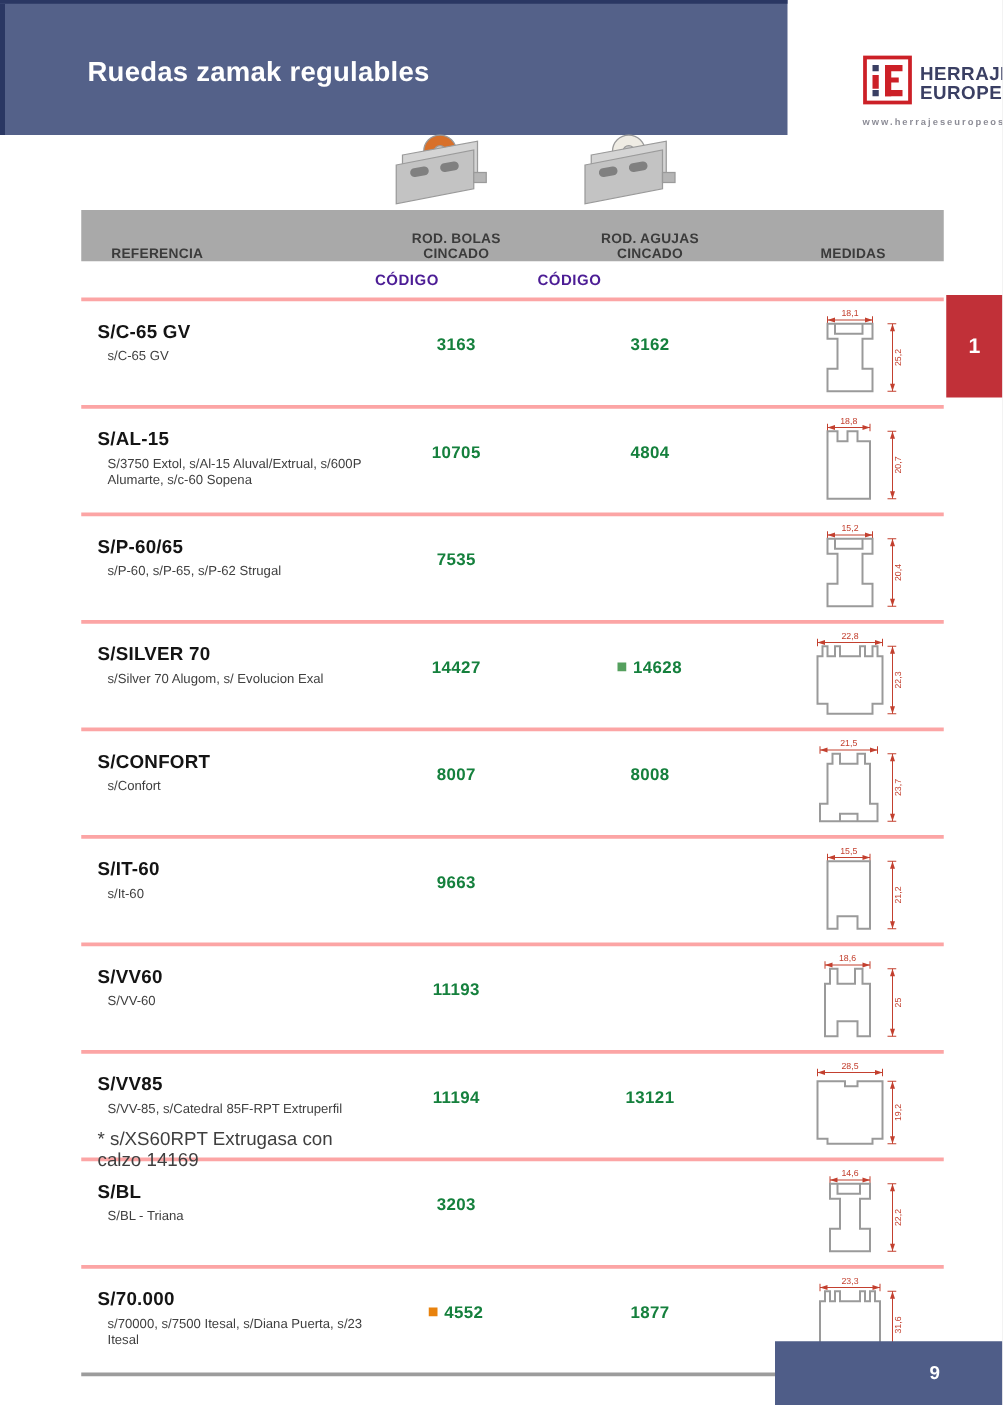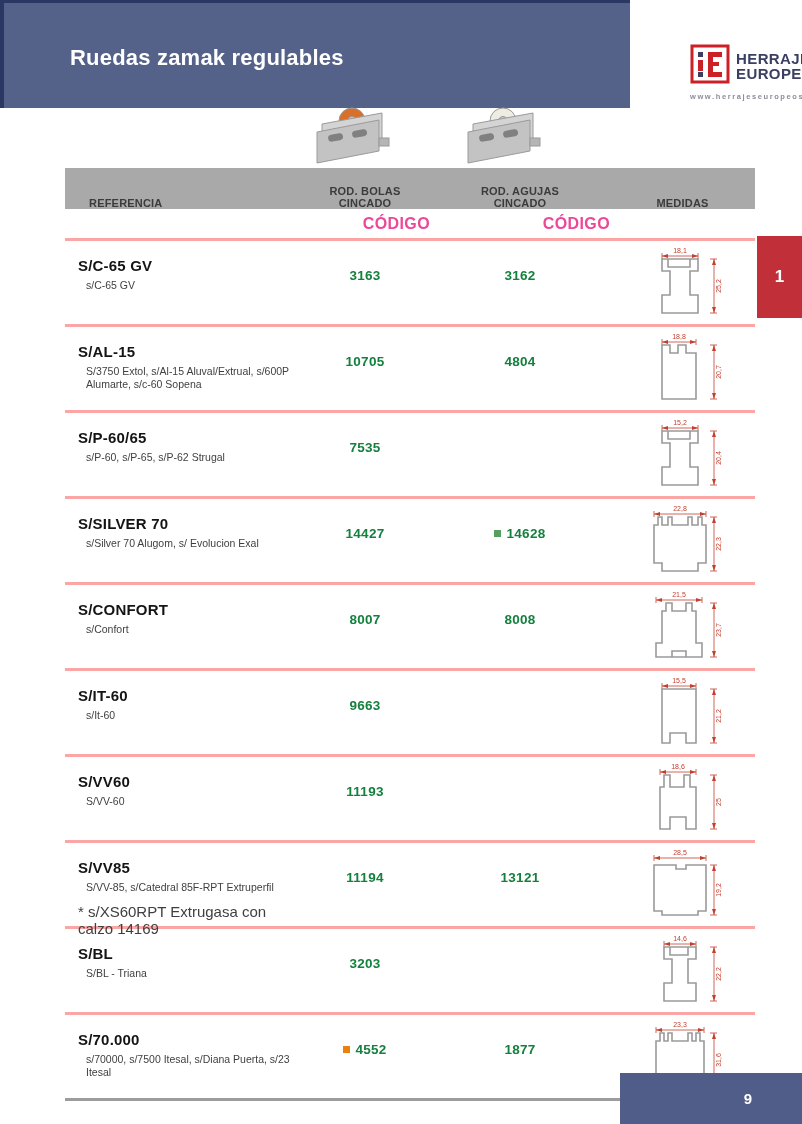--- a/index.html
+++ b/index.html
@@ -37,21 +37,21 @@
   
   .catalog{position:absolute;left:65px;top:168px;width:690px;}
   .thead{height:41px;background:#a9a9a9;display:flex;align-items:flex-end;}
   .th{font-size:11px;font-weight:bold;color:#3b3b3b;text-align:center;line-height:12px;
       white-space:pre-line;letter-spacing:0.2px;}
   .th.ref{width:235px;text-align:left;padding-left:24px;box-sizing:border-box;}
   .th.bolas{width:130px;}
   .th.agujas{width:180px;}
   .th.med{width:145px;}
   .codigo-row{height:29px;display:flex;align-items:center;}
-  .codigo{font-size:16px;font-weight:bold;color:#ec4899;text-align:right;letter-spacing:0.4px;}
+  .codigo{font-size:12px;font-weight:bold;color:#4c1d95;text-align:left;letter-spacing:0.4px;}
   .codigo.b{width:130px;margin-left:235px;}
   .codigo.a{width:180px;}
 
   .row{display:flex;height:83px;border-top:3px solid #fca5a5;box-sizing:content-box;}
   .rows{border-bottom:3px solid #9c9c9c;}
   .c-ref{width:235px;box-sizing:border-box;padding:16px 0 0 13px;}
   .ref-title{font-size:15px;font-weight:bold;color:#141414;letter-spacing:0.2px;}
   .ref-sub{margin:5px 0 0 8px;font-size:10.5px;color:#3f3f3f;line-height:13px;max-width:205px;}
   .ref-note{margin:9px 0 0 0;font-size:15px;color:#3f3f3f;}
   .c-code{box-sizing:border-box;padding-top:27px;text-align:center;font-size:13.5px;

